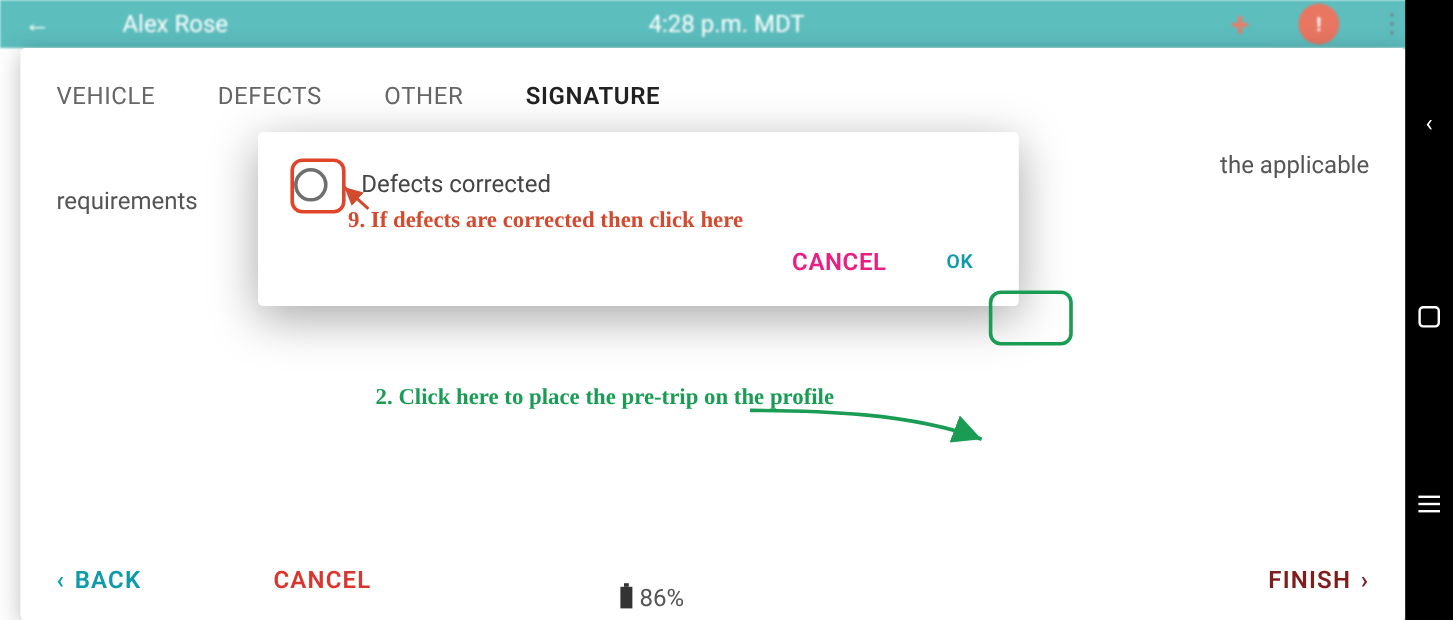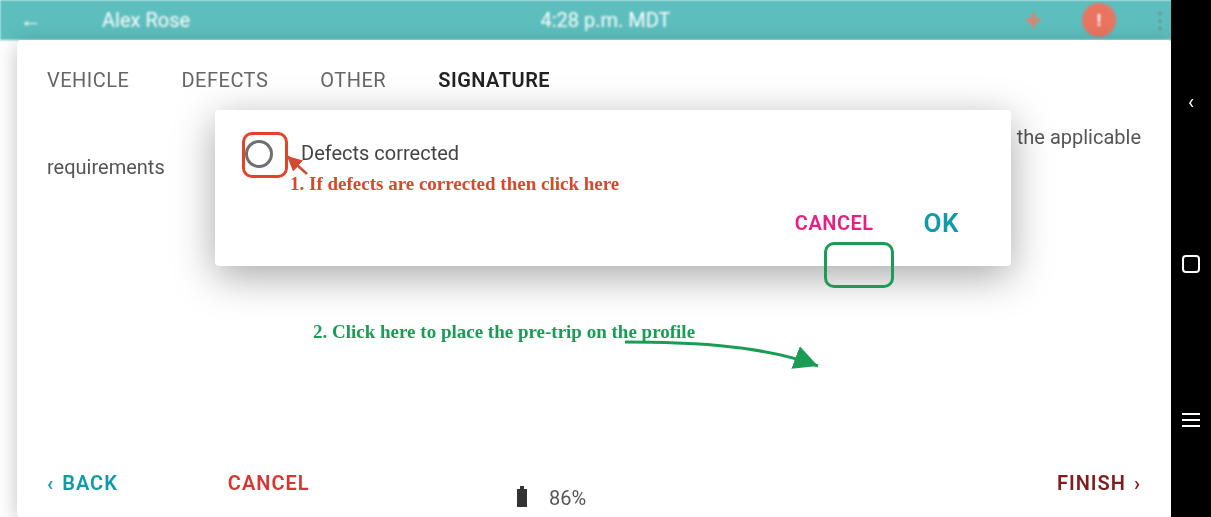--- a/index.html
+++ b/index.html
@@ -22,40 +22,40 @@
   .tabs .active { color:#222; font-weight:600;}
 
   .intro { font-size:20px; color:#555; line-height:1.5; }
 
   .bottom-nav { position:absolute; bottom:22px; left:30px; right:30px; display:flex; align-items:center; font-size:20px; font-weight:600; letter-spacing:1px;}
   .bottom-nav .back { color:#0d9baa; display:flex; align-items:center; gap:8px;}
   .bottom-nav .cancel { color:#d8362f; margin-left:110px;}
   .bottom-nav .finish { color:#7f1d1d; margin-left:auto; display:flex; gap:8px;}
 
   .statusbar { position:absolute; bottom:0; left:17px; right:45px; height:38px; display:flex; align-items:center; font-size:20px; color:#555;}
-  .statusbar .battery { position:absolute; left:500px; display:flex; align-items:center; gap:22px;}
+  .statusbar .battery { position:absolute; left:500px; display:flex; align-items:center; gap:6px;}
   .statusbar .duty { position:absolute; right:20px;}
   .statusbar .duty .hrs { color:#0d9baa; font-family:monospace; letter-spacing:2px;}
 
   
   .sysnav { position:absolute; right:0; top:0; width:40px; height:100%; background:#000; color:#fff; display:flex; flex-direction:column; align-items:center; justify-content:space-between; padding:90px 0 90px 0; font-size:20px;}
   .sysnav .sq { width:18px; height:18px; border:2px solid #fff; border-radius:4px;}
   .sysnav .bars { display:flex; flex-direction:column; gap:4px;}
   .sysnav .bars span { width:18px; height:2px; background:#fff;}
 
   
   .scrim { position:absolute; inset:0;}
-  .dialog { position:absolute; top:110px; left:215px; width:796px; background:#fff; border-radius:4px; box-shadow:0 10px 40px rgba(0,0,0,.35); padding:30px 30px 12px 30px;}
+  .dialog { position:absolute; top:110px; left:215px; width:634px; background:#fff; border-radius:4px; box-shadow:0 10px 40px rgba(0,0,0,.35); padding:30px 16px 12px 30px;}
   .opt { display:flex; align-items:flex-start; gap:28px; margin-bottom:26px;}
   .opt:last-of-type { margin-bottom:14px;}
   .radio { width:28px; height:28px; border:3px solid #6f6f6f; border-radius:50%; flex-shrink:0; margin-top:0;}
   .opt-label { font-size:20px; color:#444; line-height:1.35; max-width:560px;}
   .dialog-actions { display:flex; justify-content:flex-end; gap:32px; align-items:center; padding:8px 4px 10px 0;}
   .dialog-actions .dcancel { color:#e91e82; font-size:20px; font-weight:600; letter-spacing:.5px;}
-  .dialog-actions .dok { color:#0d9baa; font-size:26px; font-weight:600; letter-spacing:.5px; padding:6px 18px;}
+  .dialog-actions .dok { color:#0d9baa; font-size:16px; font-weight:600; letter-spacing:.5px; padding:6px 18px;}
 
   
   .anno { position:absolute; font-family:Georgia,'Times New Roman',serif; font-weight:bold; font-size:19px; pointer-events:none;}
   .anno1 { color:#d44a2e; top:173px; left:290px;}
   .anno2 { color:#1a9c54; top:321px; left:313px;}
   .box-red { position:absolute; top:132px; left:242px; width:46px; height:46px; border:3px solid #e0452a; border-radius:10px; pointer-events:none;}
   .box-green { position:absolute; top:456px; left:827px; width:70px; height:46px; border:3px solid #1a9c54; border-radius:10px; pointer-events:none; transform:translateY(-105px);}
   
   .box-green { top:347px; left:824px; }
 
@@ -126,21 +126,21 @@
     <span class="opt-label">Defects corrected</span>
   </div>
   <div class="dialog-actions">
     <span class="dcancel">CANCEL</span>
     <span class="dok">OK</span>
   </div>
 </div>
 
 <div class="box-red"></div>
 <div class="box-green"></div>
-<div class="anno anno1">1. If defects are corrected then click here</div>
+<div class="anno anno1">9. If defects are corrected then click here</div>
 <div class="anno anno2">2. Click here to place the pre-trip on the profile</div>
 
 <svg class="arrow" style="top:150px; left:283px;" width="30" height="30">
   <defs>
       <marker id="ah1" markerWidth="8" markerHeight="8" refX="6" refY="3" orient="auto">
         <path d="M0,0 L6,3 L0,6 Z" fill="#d44a2e"></path>
       </marker>
     </defs>
   <line x1="24" y1="24" x2="4" y2="6" stroke="#d44a2e" stroke-width="2.5" marker-end="url(#ah1)"></line>
 </svg>

